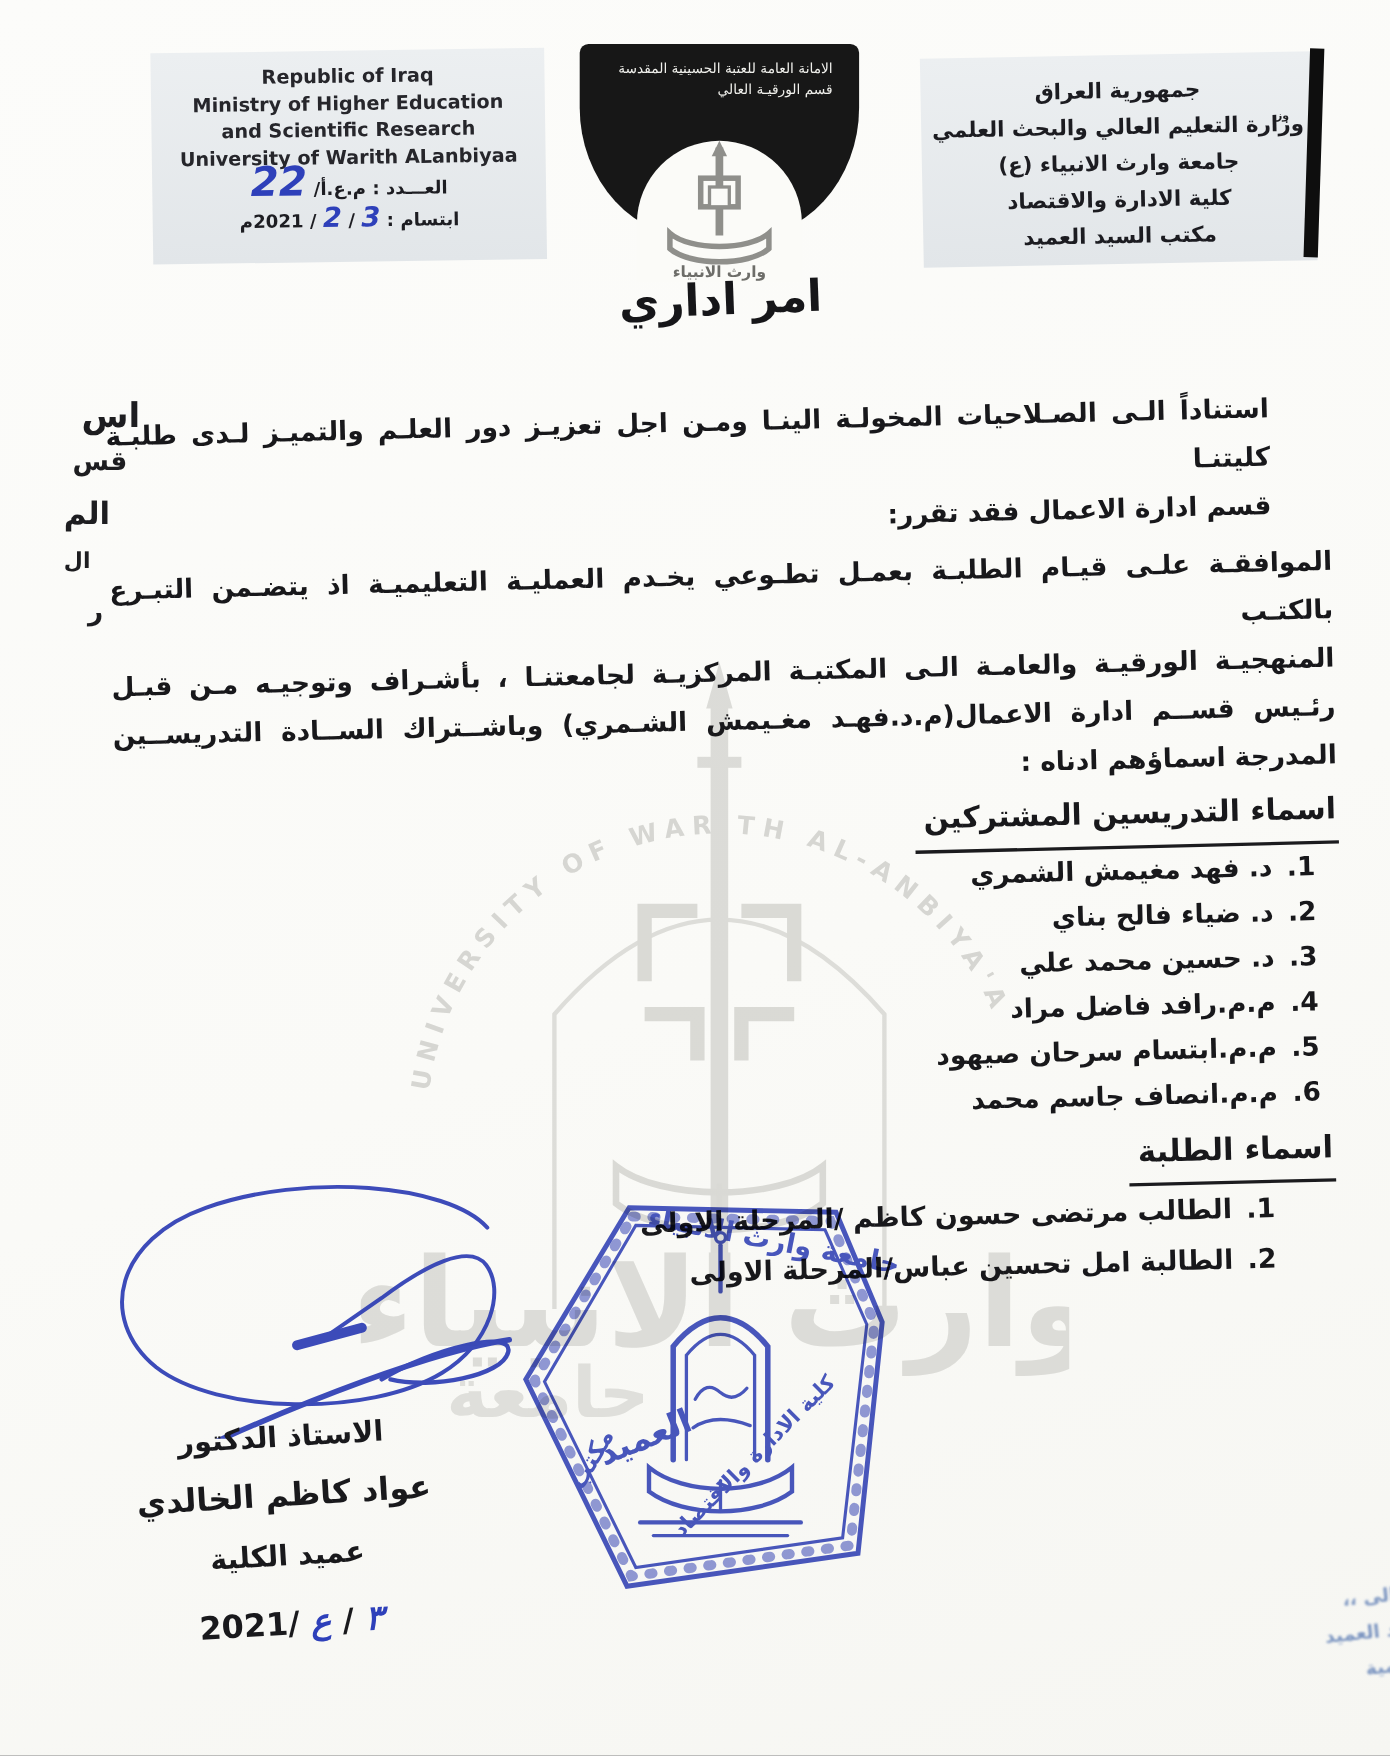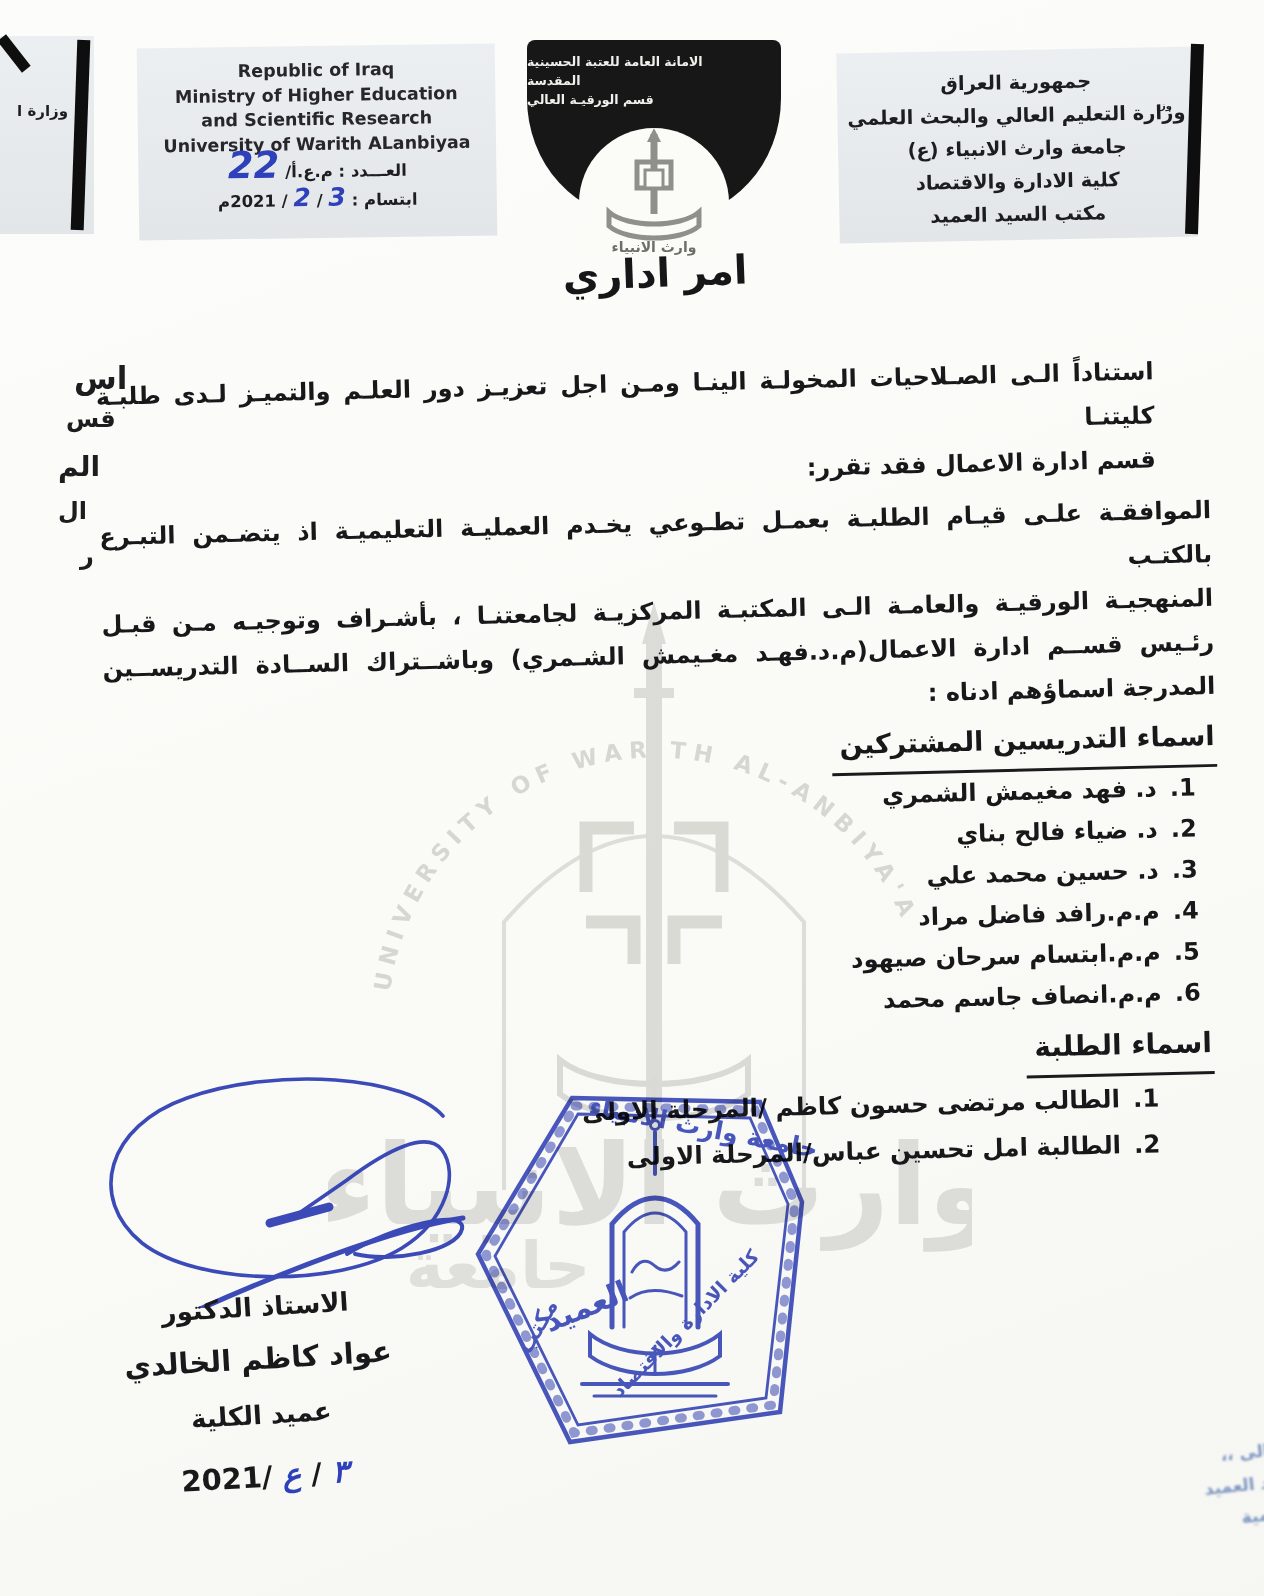--- a/index.html
+++ b/index.html
@@ -17,22 +17,22 @@
   .hw{color:#2e40ba;font-weight:bold;font-style:italic}
   .hw-lg{font-size:37px;line-height:10px;letter-spacing:-1px}
   .hw-md{font-size:25px;line-height:10px}
   .hdr-right{left:838px;top:50px;width:358px;height:190px;transform:rotate(-1.1deg);text-align:center;padding-top:16px}
   .hdr-right .ln{font-size:19.5px;line-height:33px;font-weight:bold;color:#1c1c21}
   .vbar{background:#0e0e0e}
   
   .badge{left:527px;top:40px;width:254px;height:204px}
   .badge-black{position:absolute;left:0;top:0;width:254px;height:178px;background:#171717;
                border-radius:8px 8px 110px 110px / 8px 8px 120px 120px}
-  .badge-txt{position:absolute;left:0;top:12px;width:230px;text-align:left;color:#f0f0ec;
-             font-weight:bold;font-size:12.5px;line-height:19px;direction:rtl}
+  .badge-txt{position:absolute;left:0;top:12px;width:230px;text-align:right;color:#f0f0ec;
+             font-weight:normal;font-size:12.5px;line-height:19px;direction:rtl}
   .badge-arch{position:absolute;left:52px;top:88px;width:150px;height:128px;background:#fbfbf8;
               border-radius:75px 75px 0 0;overflow:hidden}
   
   .doc-title{left:480px;top:250px;width:350px;text-align:center;font-size:40px;font-weight:bold;
              transform:rotate(-2.2deg);color:#161619}
   
   .body-wrap{left:95px;top:348px;width:1112px;direction:rtl;transform:rotate(-1.4deg);
              transform-origin:100% 0;font-weight:bold;color:#18181b}
   .p-line{font-size:24px;line-height:44px;text-align:justify;text-align-last:justify;white-space:normal}
   .p-ind{padding-right:54px}
@@ -60,29 +60,24 @@
   
   .foot-note{left:1108px;top:1438px;width:250px;direction:rtl;text-align:right;
              color:#7e97c2;font-weight:bold;font-size:17px;line-height:32px;
              filter:blur(1.1px);transform:rotate(-6deg)}
 </style>
 </head>
 <body>
 
 <div class="page">
 
-  <div class="abs slab" style="left:0;top:36px;width:94px;height:198px">
-    <div class="abs vbar" style="left:74px;top:4px;width:13px;height:190px;transform:rotate(2deg)"></div>
-    <div class="abs vbar" style="left:-6px;top:12px;width:40px;height:11px;transform:rotate(52deg)"></div>
-    <div class="abs frag" style="right:26px;top:66px;font-size:15px">وزارة ا</div>
-  </div>
   <div class="frag" style="left:74px;top:360px;font-size:31px">اس</div>
   <div class="frag" style="left:66px;top:405px;font-size:24px">قس</div>
   <div class="frag" style="left:58px;top:450px;font-size:28px">الم</div>
-  <div class="frag" style="left:58px;top:497px;font-size:24px">ال</div>
+  <div class="frag" style="left:58px;top:497px;font-size:20px">ال</div>
   <div class="frag" style="left:80px;top:542px;font-size:24px">ر</div>
 
   <div class="abs slab hdr-left">
     <div class="en">Republic of Iraq</div>
     <div class="en">Ministry of Higher Education</div>
     <div class="en">and Scientific Research</div>
     <div class="en">University of Warith ALanbiyaa</div>
     <div class="hdr-num">
       <span>العـــدد : م.ع.أ/</span>
       <span class="hw hw-lg">22</span>

